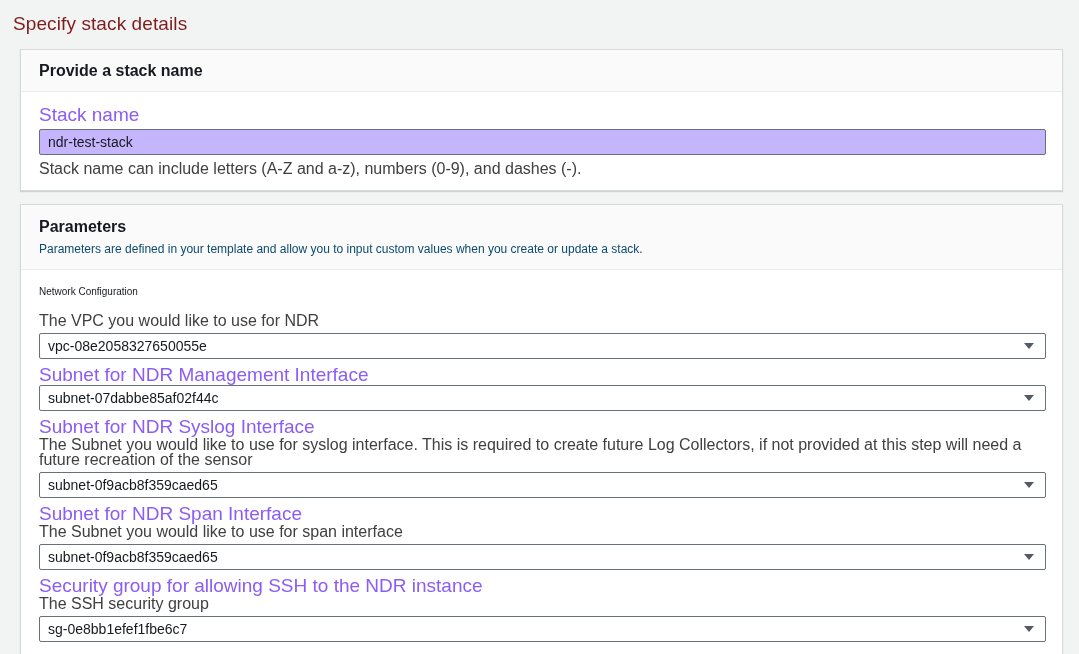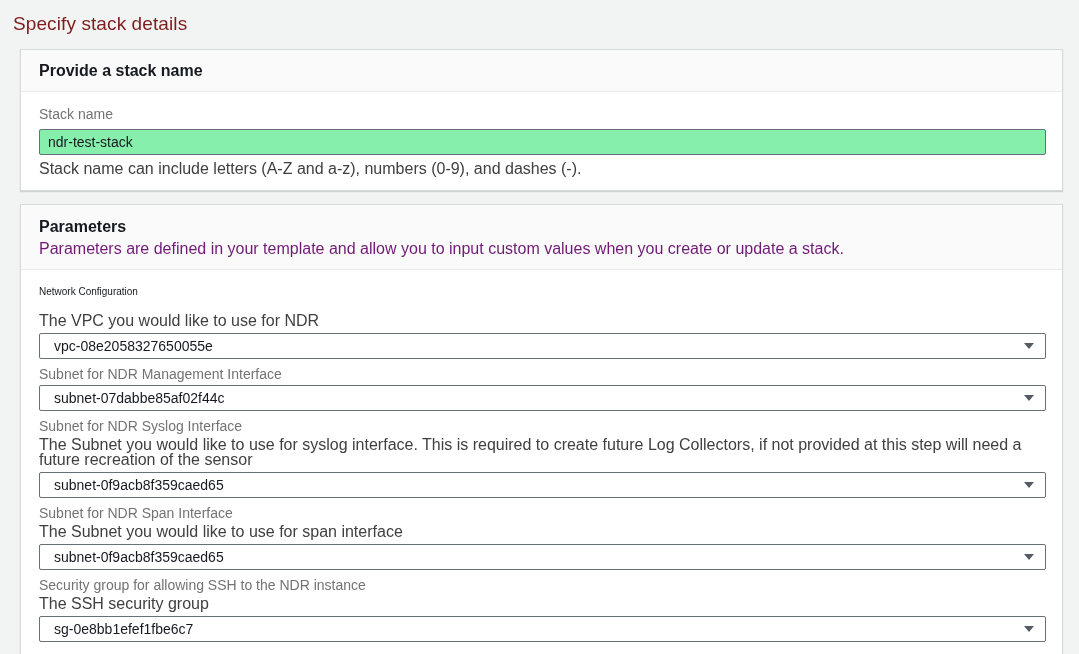--- a/index.html
+++ b/index.html
@@ -34,49 +34,49 @@
     border-bottom: 1px solid #eaeded;
     padding: 11px 20px 10px 18px;
   }
   .card-header .card-title {
     font-size: 16px;
     font-weight: 700;
     color: #16191f;
     line-height: 20px;
   }
   .card-header .card-desc {
-    font-size: 16px;
-    color: #701a75;
+    font-size: 12px;
+    color: #0c4a6e;
     line-height: 16px;
     margin-top: 4px;
   }
   .card-header.tall { padding: 12px 20px 12px 18px; }
 
   .card-body { padding: 14px 16px 14px 18px; }
 
   .field-label {
-    font-size: 14px;
+    font-size: 19px;
     line-height: 17px;
-    color: #737373;
+    color: #8b5cf6;
     margin-bottom: 2px;
   }
   .field-helper {
     font-size: 16px;
     line-height: 15px;
     color: #404040;
     margin-bottom: 5px;
   }
 
   .text-input {
     display: block;
     width: 100%;
     height: 26px;
     border: 1px solid #687078;
     border-radius: 2px;
-    background: #86efac;
+    background: #c4b5fd;
     font-family: "Liberation Sans", "DejaVu Sans", sans-serif;
     font-size: 14px;
     color: #16191f;
     padding: 0 8px;
     outline: none;
   }
   .stack-name-group .field-label { margin-bottom: 6px; }
   .stack-name-group .field-helper { margin-top: 6px; margin-bottom: 0; }
 
   .params-body { padding: 12px 16px 24px 18px; }
@@ -90,21 +90,21 @@
 
   .field { margin-bottom: 7px; }
   .select {
     position: relative;
     display: flex;
     align-items: center;
     height: 26px;
     border: 1px solid #687078;
     border-radius: 2px;
     background: #ffffff;
-    padding: 0 30px 0 14px;
+    padding: 0 30px 0 8px;
     cursor: pointer;
   }
   .select-value {
     font-size: 14px;
     color: #16191f;
     white-space: nowrap;
     overflow: hidden;
   }
   .caret {
     position: absolute;

